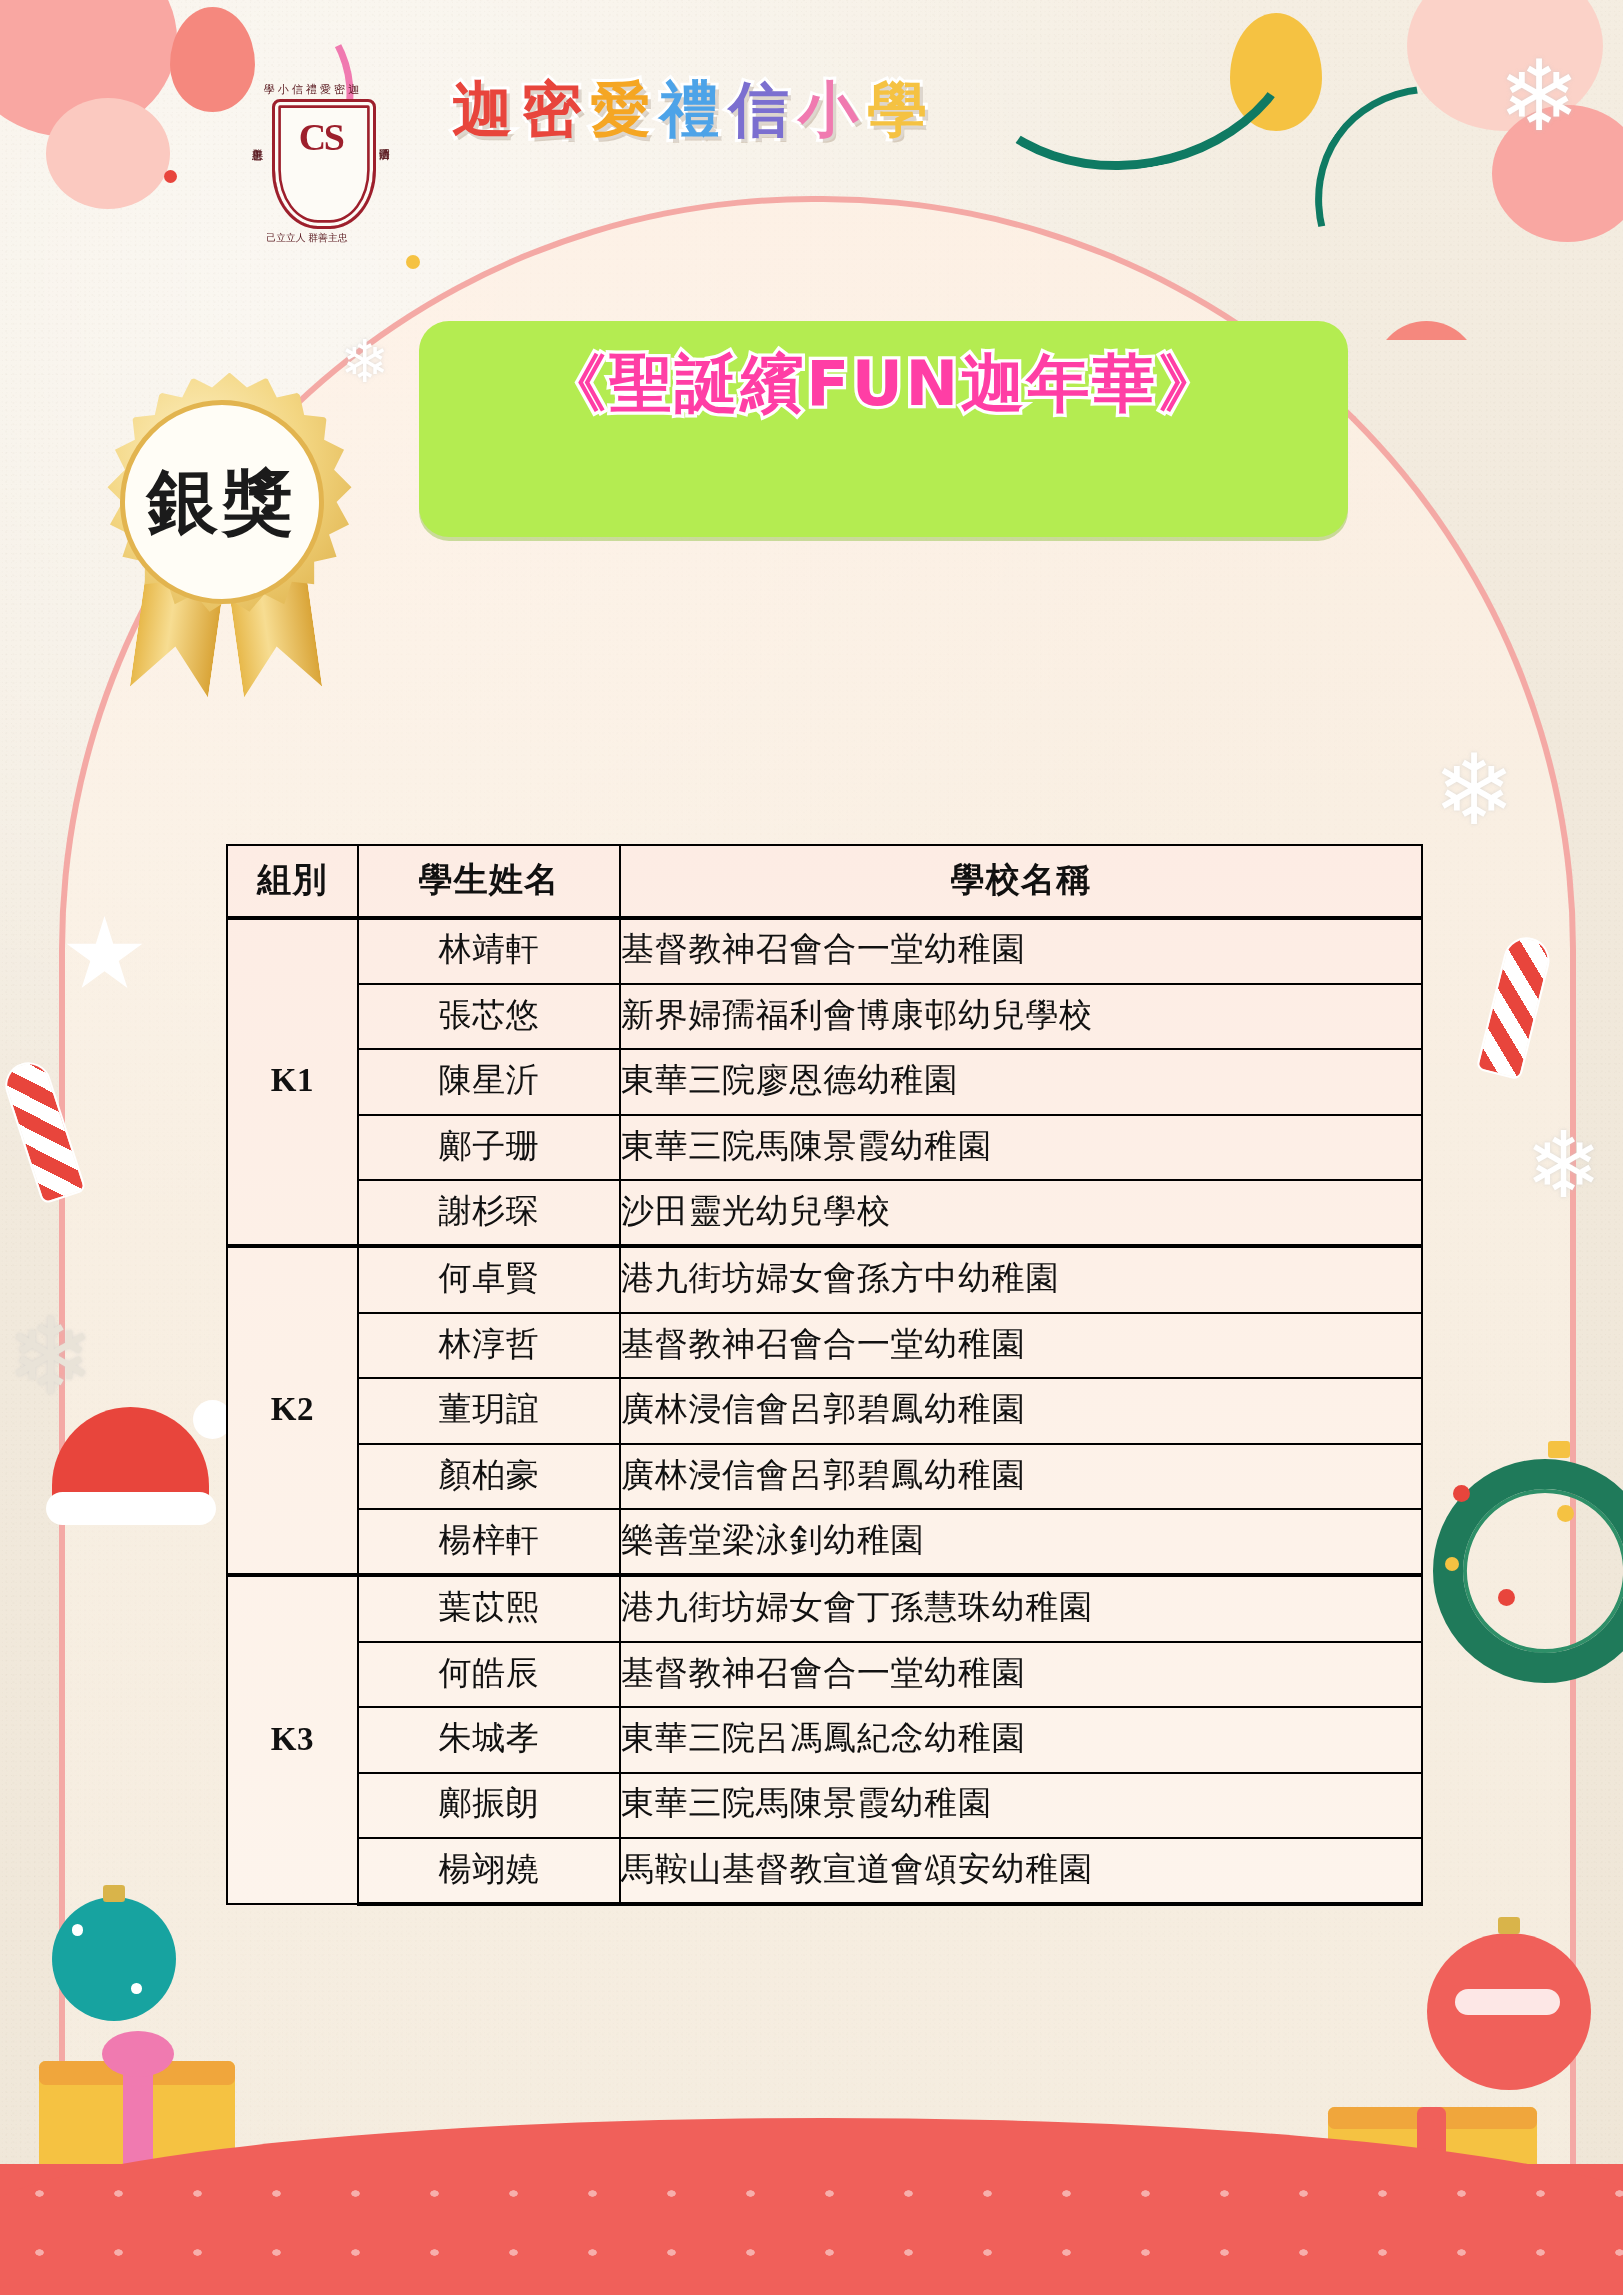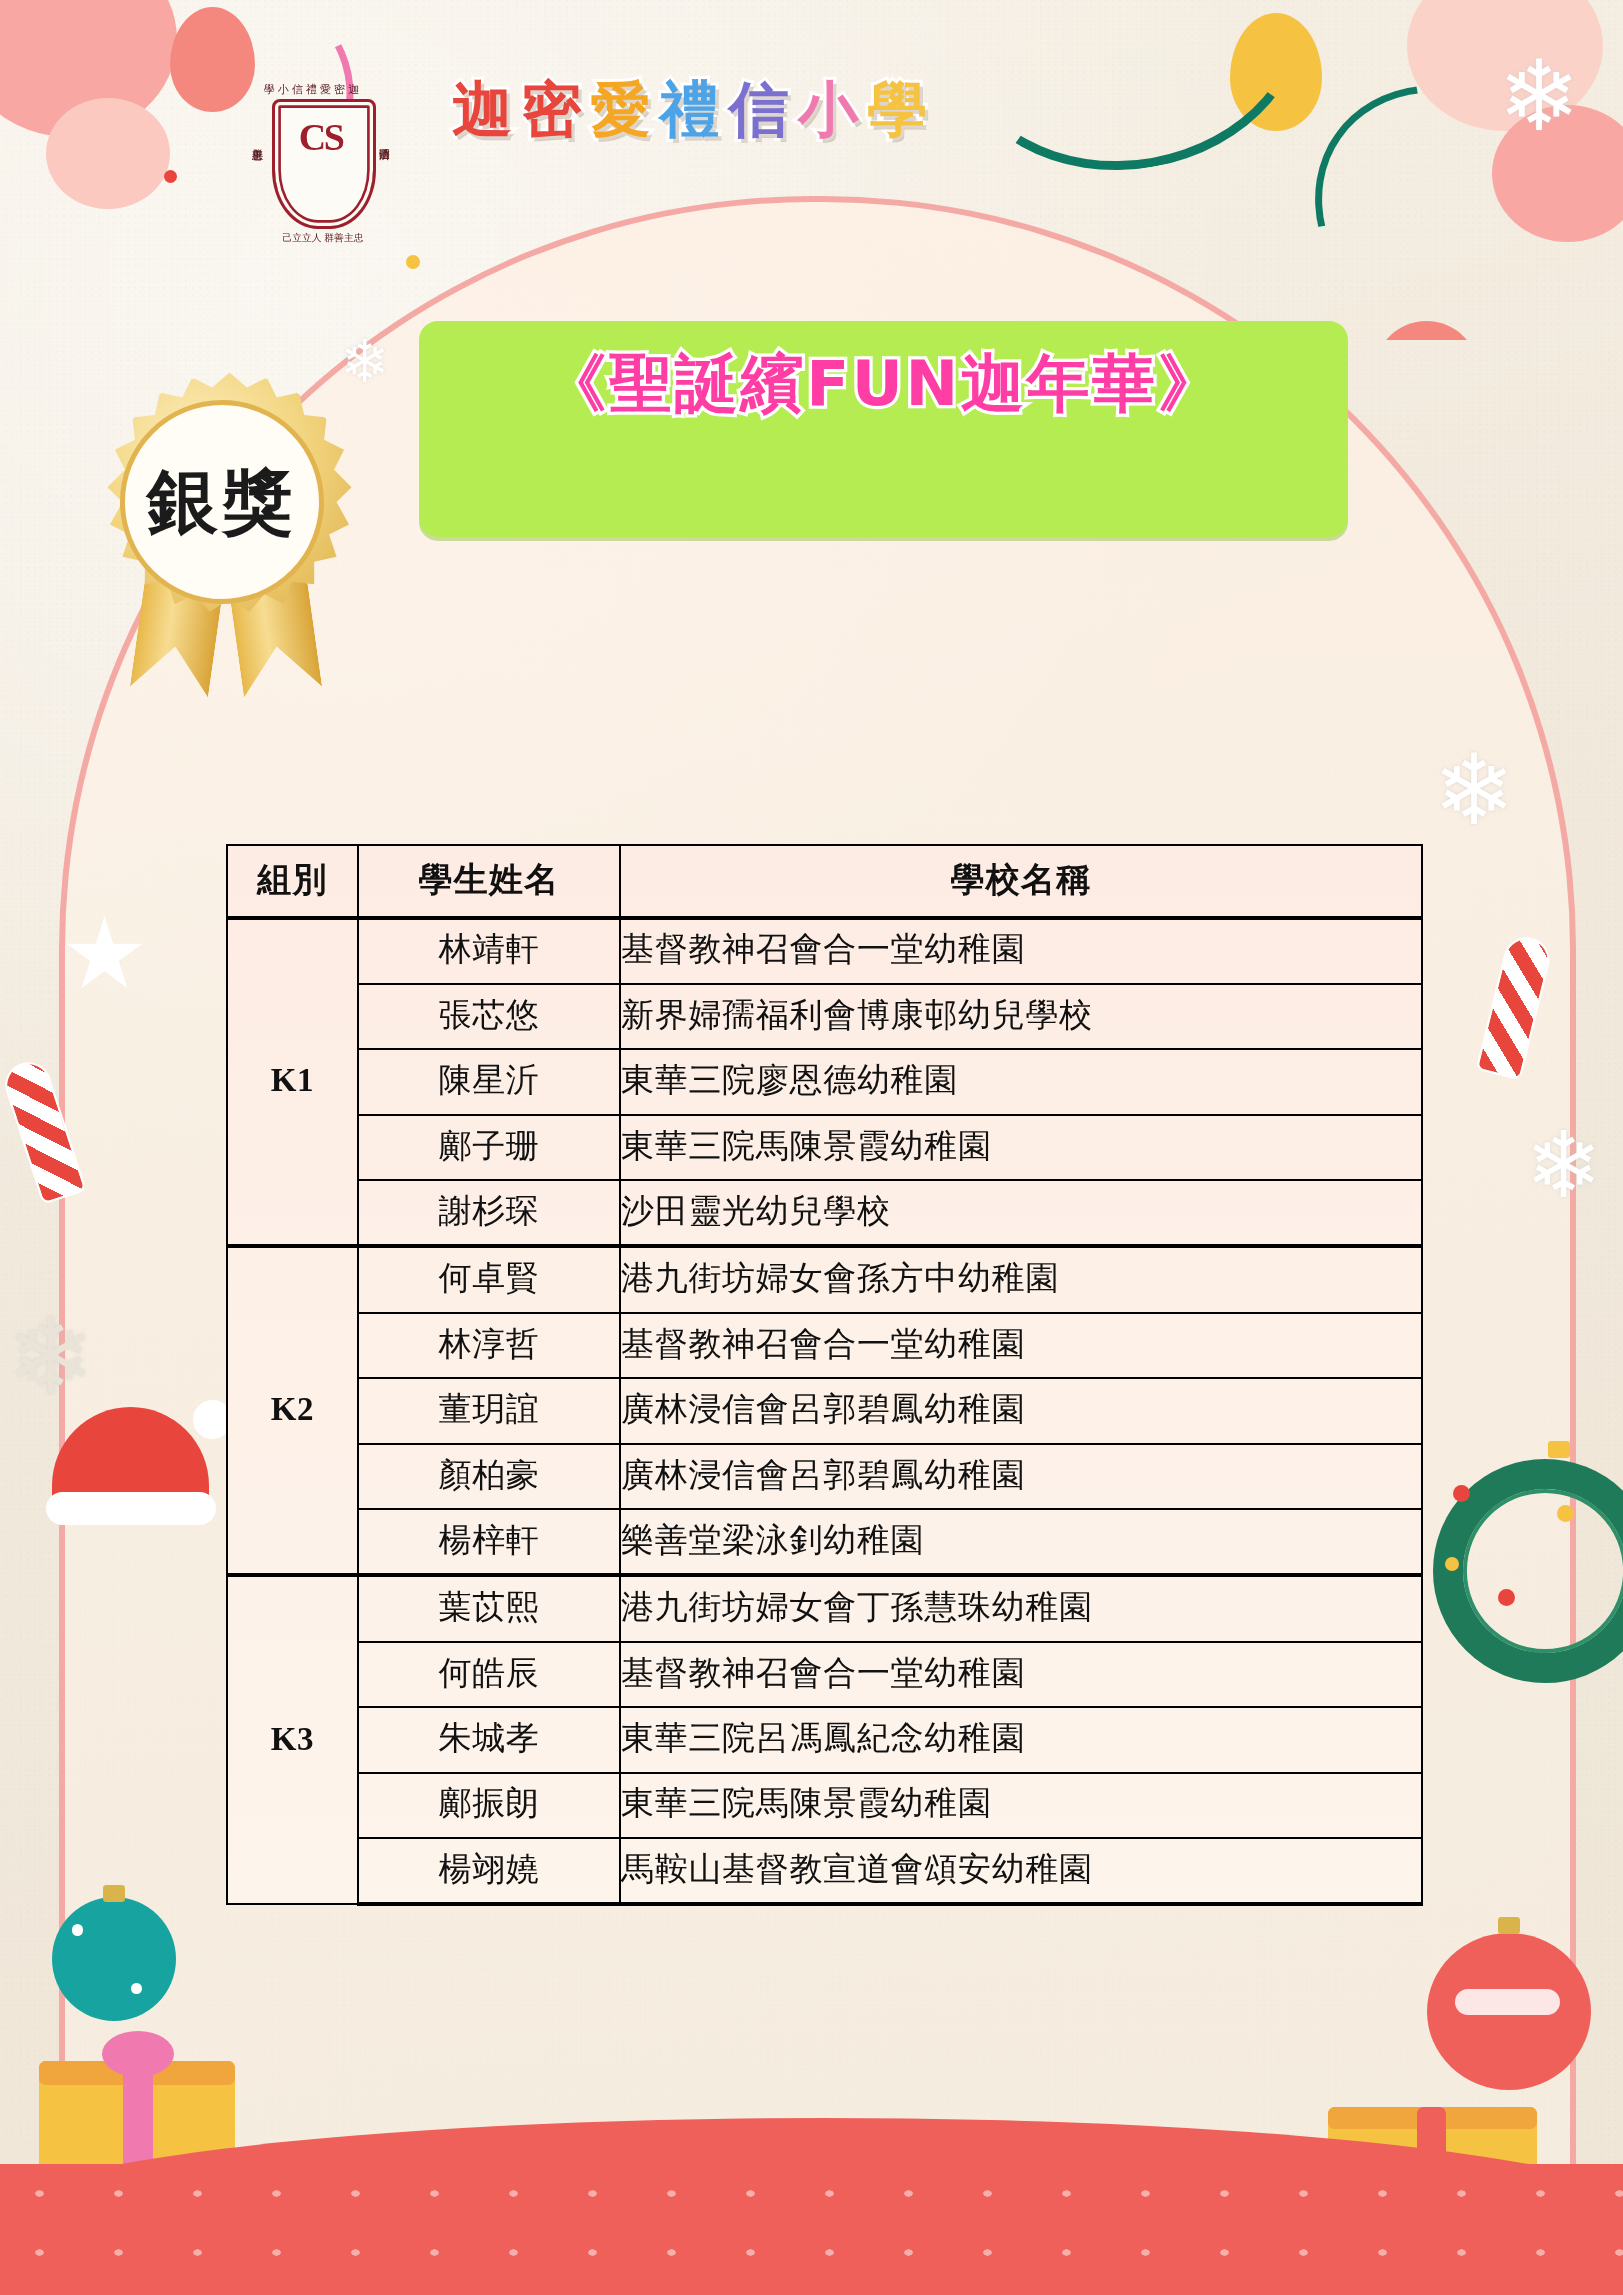--- a/index.html
+++ b/index.html
@@ -160,21 +160,21 @@
   }
 
   
   .title-banner {
     position: absolute;
     left: 419px;
     top: 321px;
     width: 929px;
     height: 216px;
     background: #b4ec51;
-    border-radius: 19px;
+    border-radius: 30px;
     box-shadow: 0 3.9px 0 rgba(140,190,60,0.45);
   }
   .title-line {
     position: absolute;
     left: 0;
     width: 100%;
     text-align: center;
     font-family: "DejaVu Sans", sans-serif;
     font-weight: bold;
     color: #ff3ea5;
@@ -404,21 +404,21 @@
     <div class="gift" style="left:89px; top:39px; width:29px; height:131px; background:#f0605a;"></div>
   </div>
 
   <div class="school-crest">
     <div class="crest-shield"></div>
     <div class="crest-letters">CS</div>
     <div class="crest-ring-text">
       <span style="left:11.8px; top:-2.6px;">學 小 信 禮 愛 密 迦</span>
       <span style="left:-2.6px; top:55px; writing-mode:vertical-rl;">忠主善群</span>
       <span style="right:-2.6px; top:55px; writing-mode:vertical-rl;">明道濟己</span>
-      <span style="left:14.4px; bottom:3.9px; font-size:9.8px;margin-left:16px;">己立立人 群善主忠</span>
+      <span style="left:14.4px; bottom:3.9px; font-size:9.8px;">己立立人 群善主忠</span>
     </div>
   </div>
 
   <div class="school-name-cn" id="school-name-cn"><span class="ch" style="color: rgb(232, 69, 60);">迦</span><span class="ch" style="color: rgb(232, 69, 60);">密</span><span class="ch" style="color: rgb(245, 166, 35);">愛</span><span class="ch" style="color: rgb(77, 163, 232);">禮</span><span class="ch" style="color: rgb(123, 111, 208);">信</span><span class="ch" style="color: rgb(240, 122, 176);">小</span><span class="ch" style="color: rgb(245, 194, 66);">學</span></div>
 
   <div class="title-banner">
     <div class="title-line title-line-1">《聖誕繽FUN迦年華》</div>
   </div>
 
   <div class="rosette">

